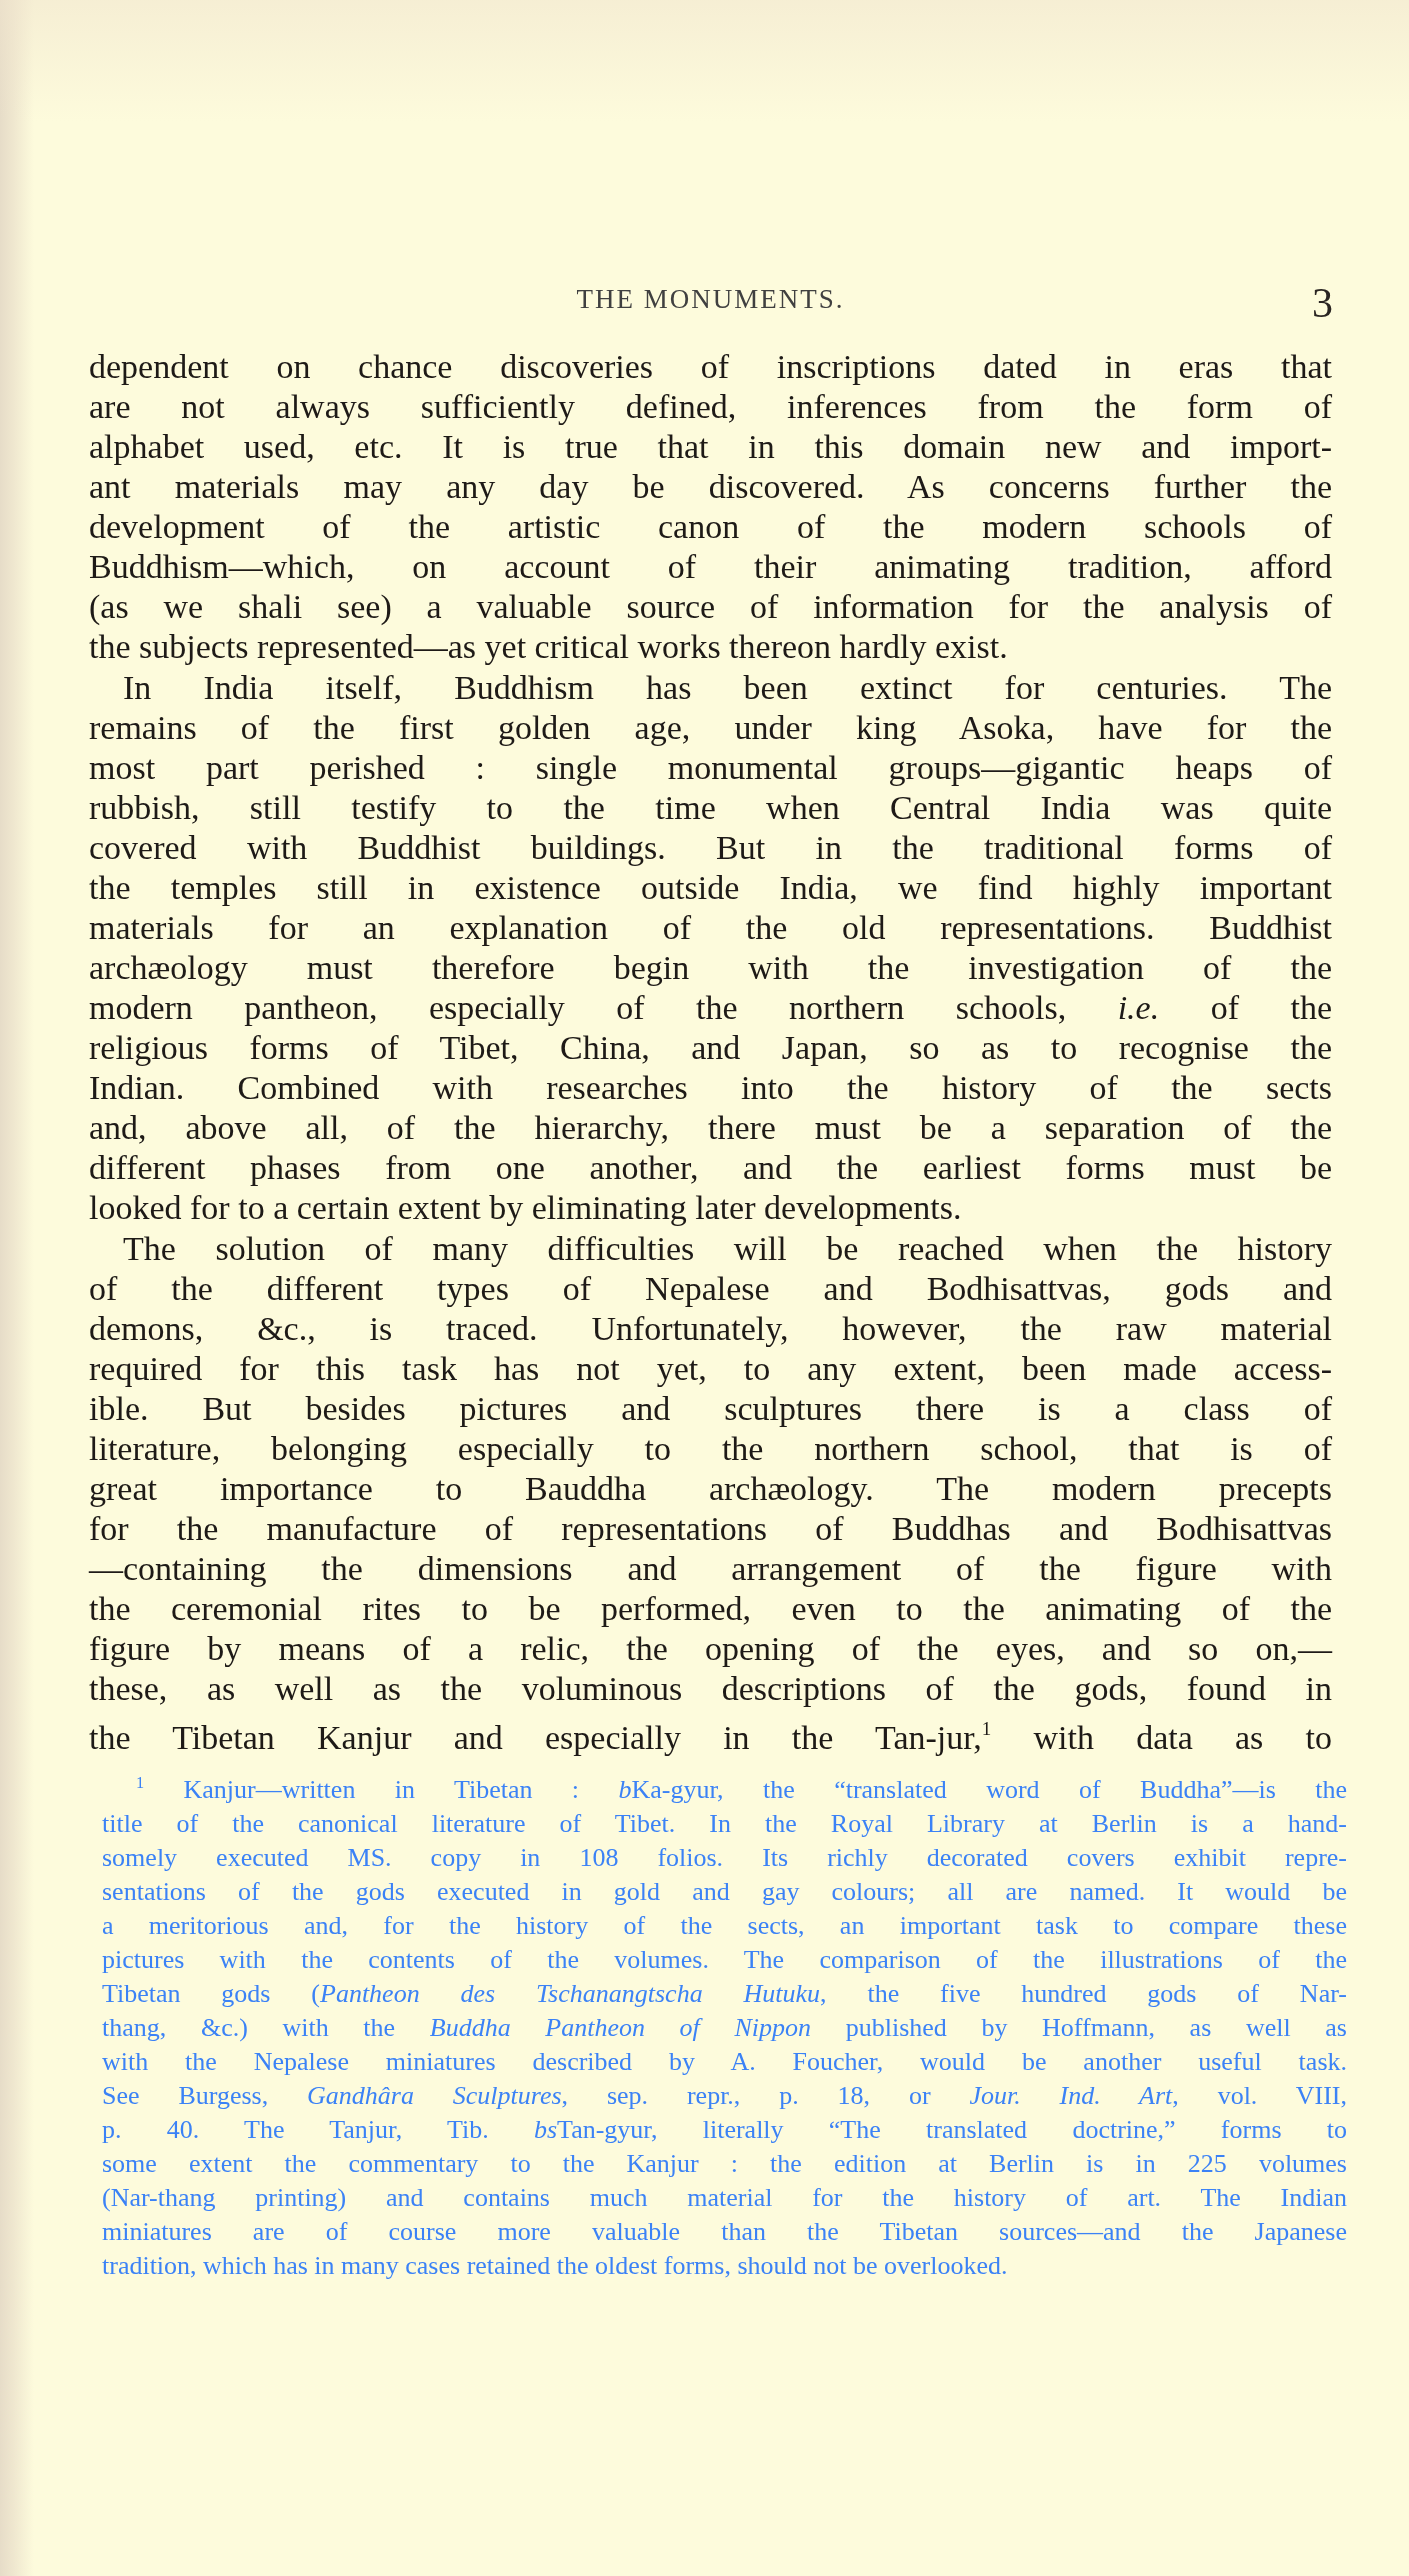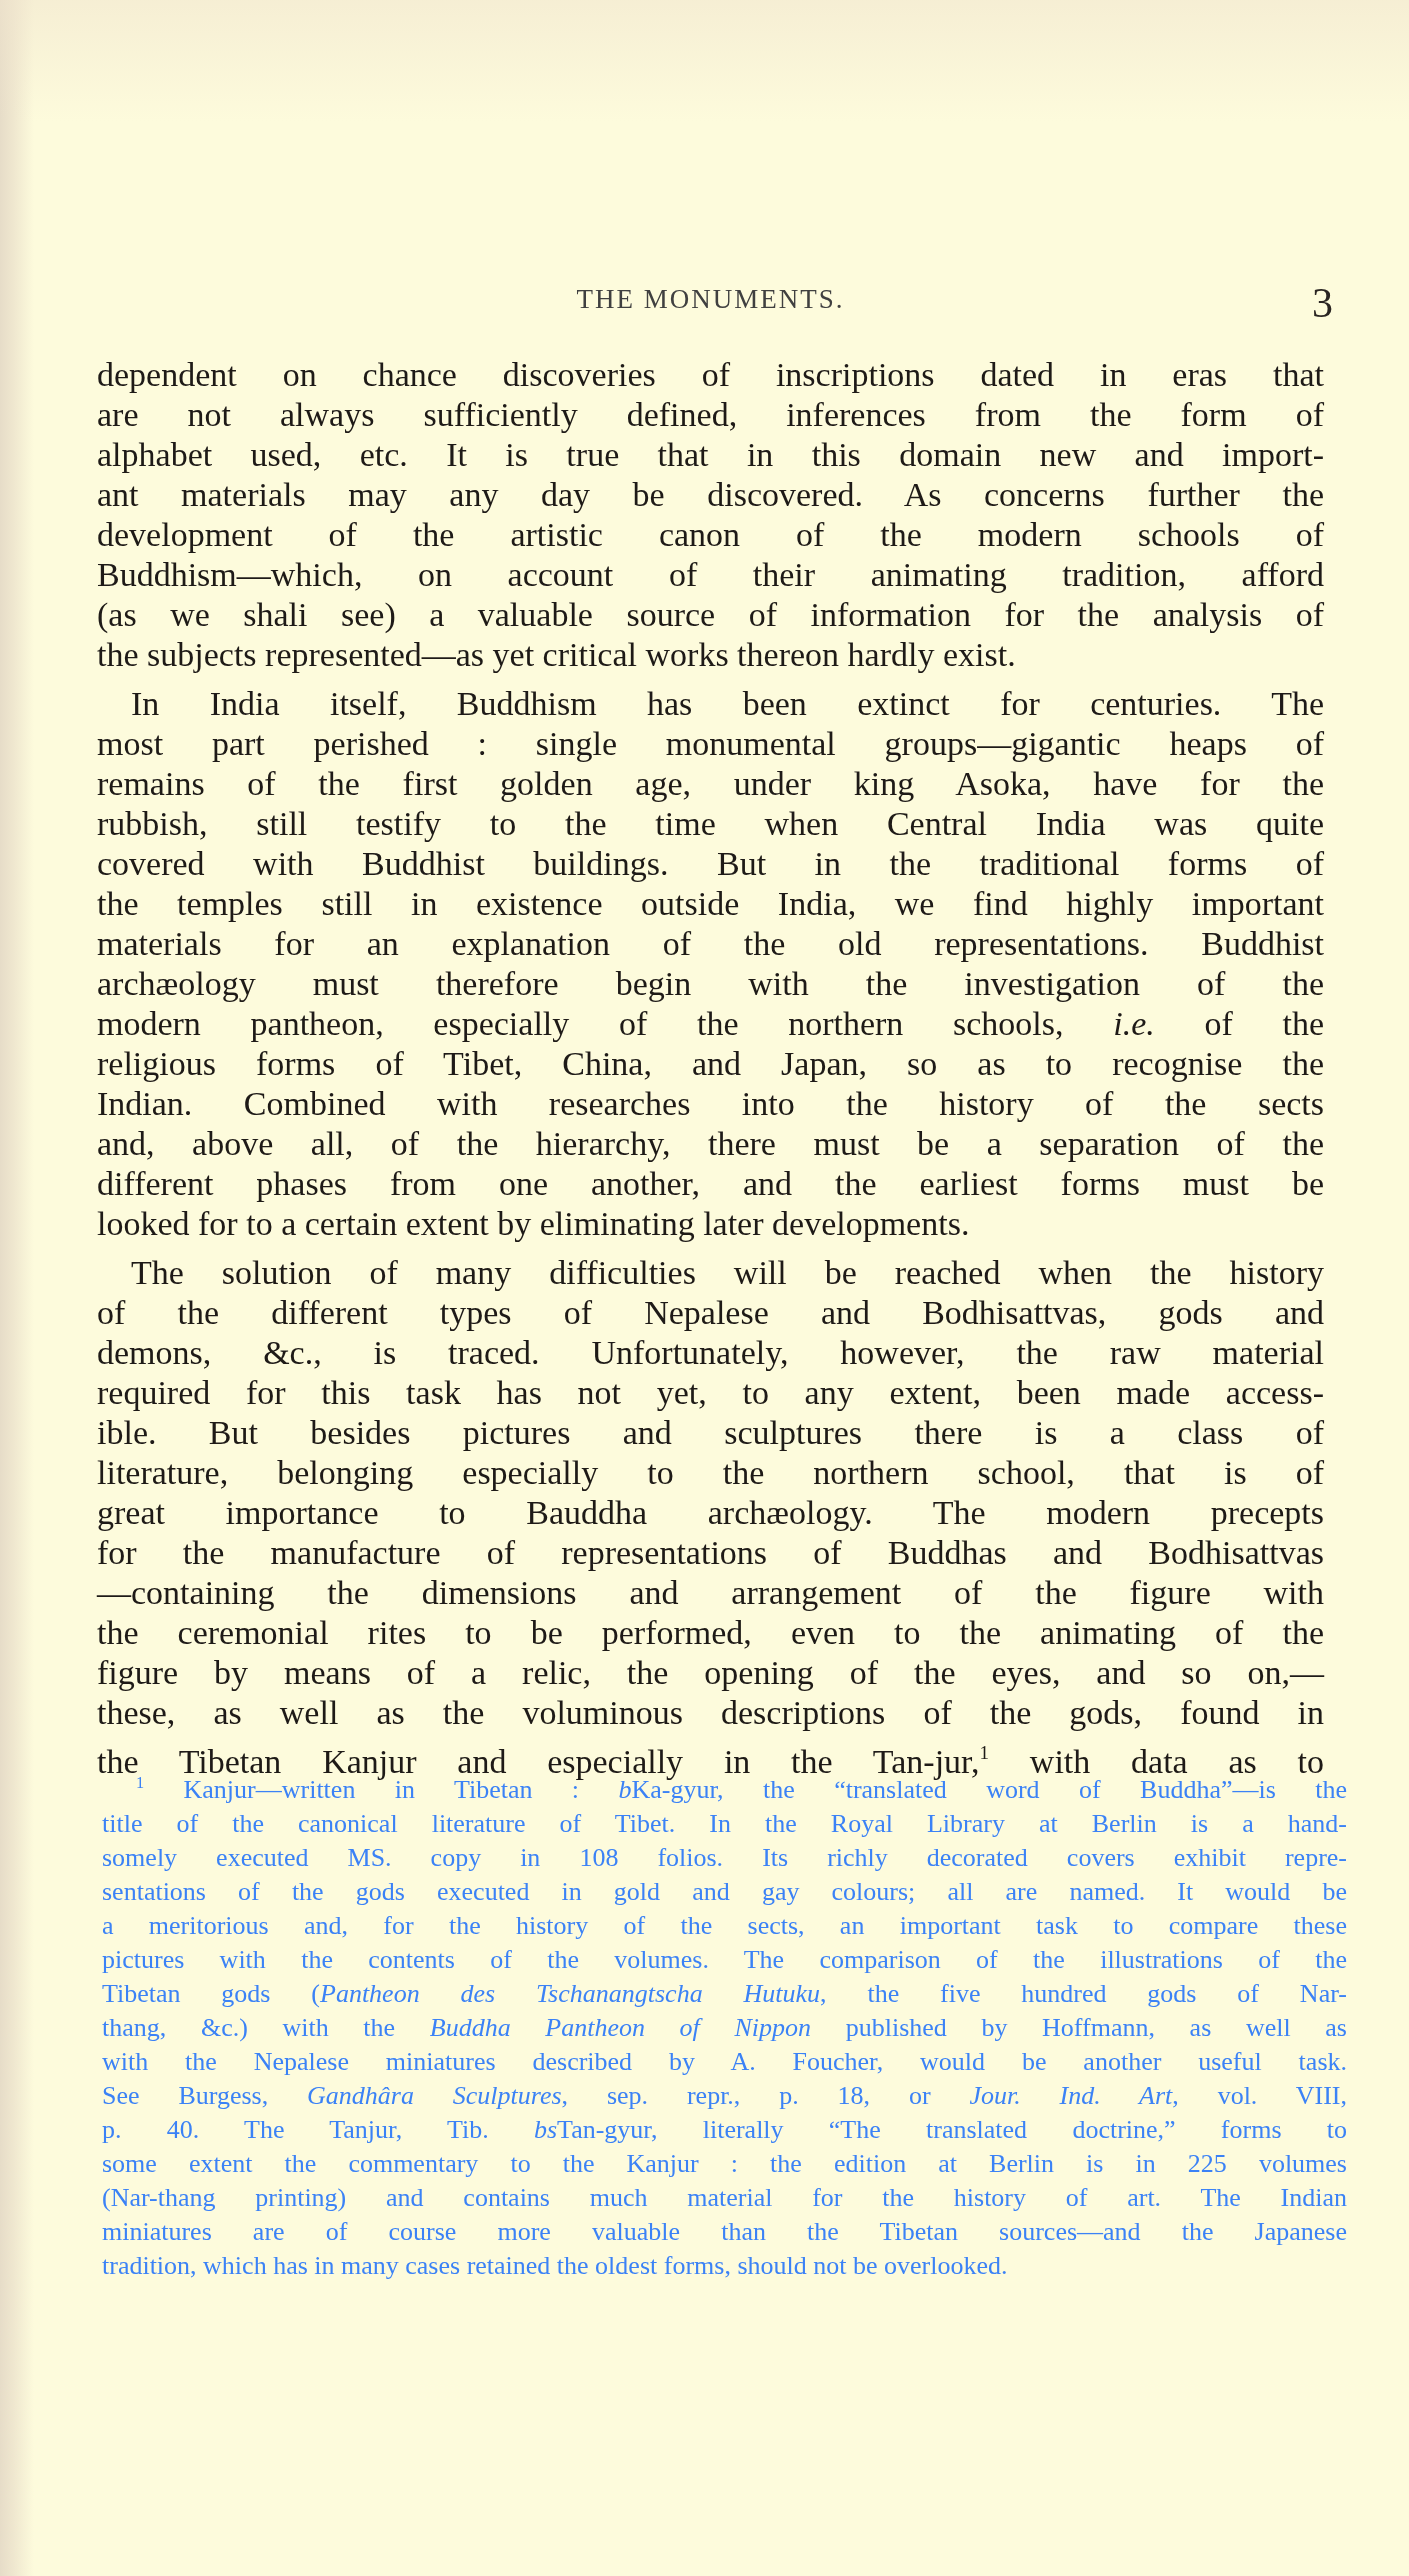--- a/index.html
+++ b/index.html
@@ -56,21 +56,21 @@
       top: 346px;
       left: 88px;
       width: 1245px;
       font-family: "Liberation Serif", serif;
       font-size: 34px;
       line-height: 40px;
       text-align: justify;
       color: #1e1a17;
     }
     .body-text p {
-      margin: 9px;
+      margin: 1px;
       text-indent: 0;
     }
     .body-text .line {
       display: block;
       text-align: justify;
       text-align-last: justify;
       white-space: nowrap;
     }
     .body-text .line.last {
       text-align-last: left;
@@ -124,22 +124,22 @@
     <span class="line">are not always sufficiently defined, inferences from the form of</span>
     <span class="line">alphabet used, etc.  It is true that in this domain new and import-</span>
     <span class="line">ant materials may any day be discovered.  As concerns further the</span>
     <span class="line">development of the artistic canon of the modern schools of</span>
     <span class="line">Buddhism—which, on account of their animating tradition, afford</span>
     <span class="line">(as we shali see) a valuable source of information for the analysis of</span>
     <span class="line last">the subjects represented—as yet critical works thereon hardly exist.</span>
   </p>
   <p>
     <span class="line" style="padding-left:34px">In India itself, Buddhism has been extinct for centuries.  The</span>
+    <span class="line">remains of the first golden age, under king Asoka, have for the</span>
     <span class="line">most part perished : single monumental groups—gigantic heaps of</span>
-    <span class="line">remains of the first golden age, under king Asoka, have for the</span>
     <span class="line">rubbish, still testify to the time when Central India was quite</span>
     <span class="line">covered with Buddhist buildings.  But in the traditional forms of</span>
     <span class="line">the temples still in existence outside India, we find highly important</span>
     <span class="line">materials for an explanation of the old representations.  Buddhist</span>
     <span class="line">archæology must therefore begin with the investigation of the</span>
     <span class="line">modern pantheon, especially of the northern schools, <i class="it">i.e.</i> of the</span>
     <span class="line">religious forms of Tibet, China, and Japan, so as to recognise the</span>
     <span class="line">Indian.  Combined with researches into the history of the sects</span>
     <span class="line">and, above all, of the hierarchy, there must be a separation of the</span>
     <span class="line">different phases from one another, and the earliest forms must be</span>

